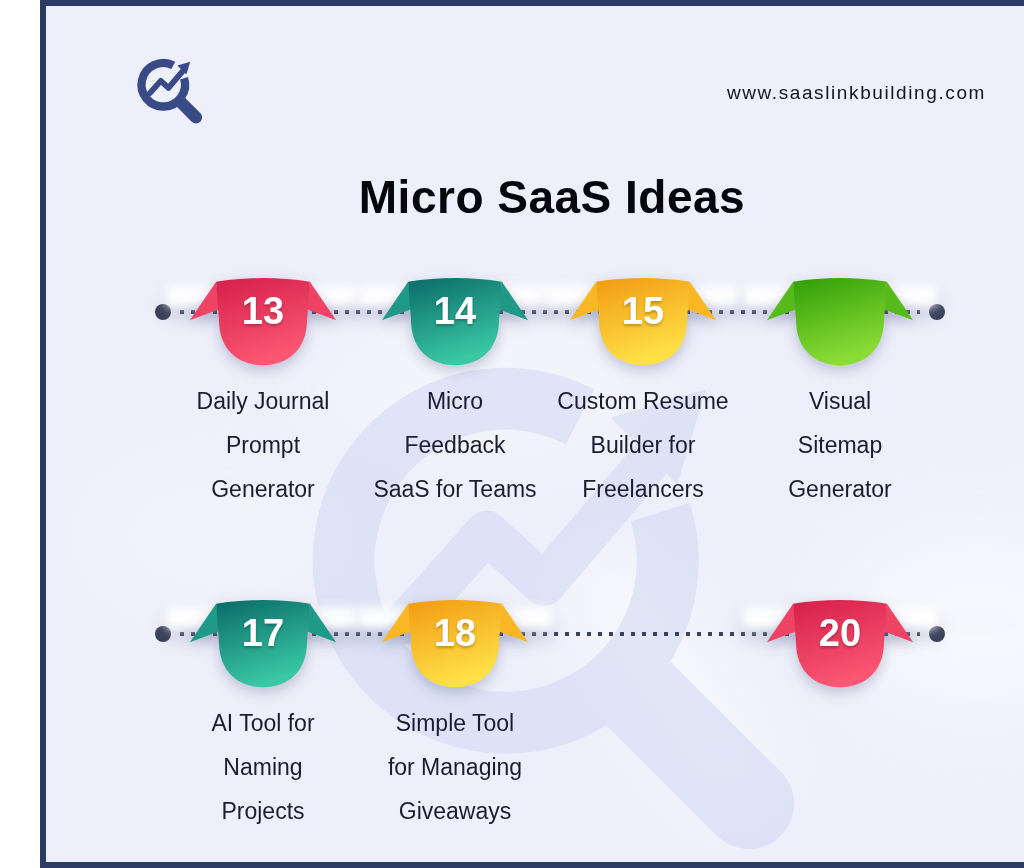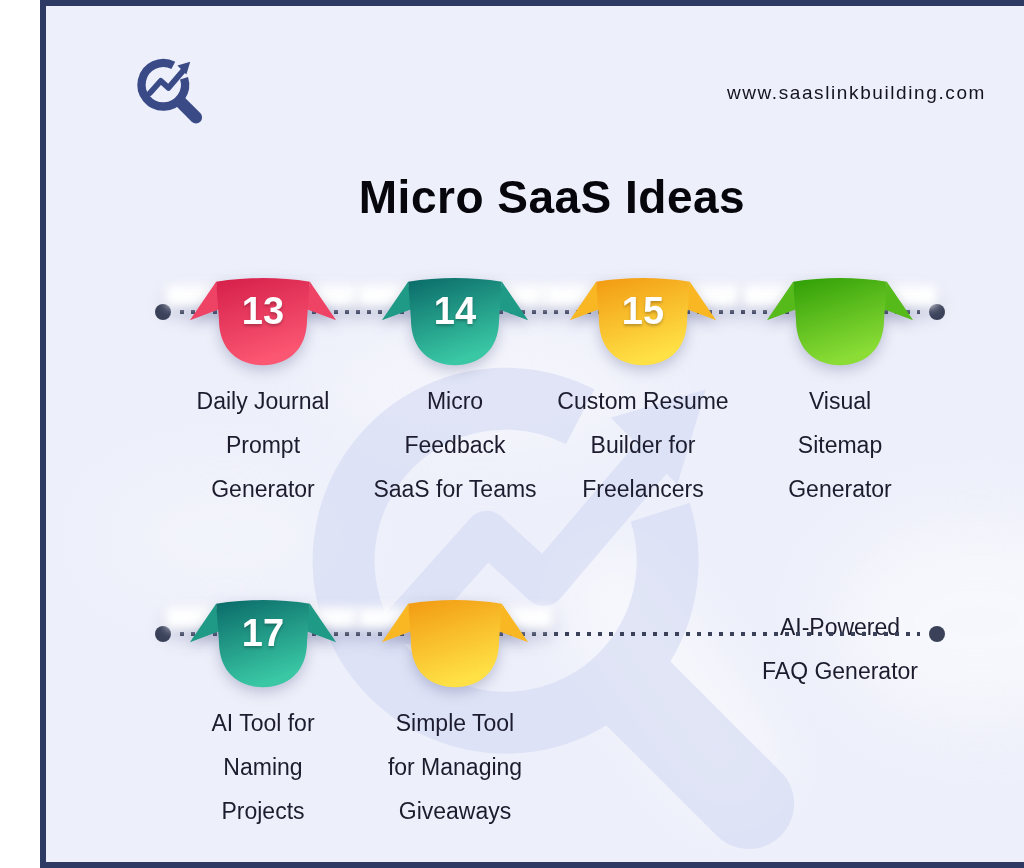--- a/index.html
+++ b/index.html
@@ -195,26 +195,34 @@
     </div>
 
     <div class="idea c2">
       <div class="badge-wrap">
         <div class="glow"></div>
         <svg class="badge-svg" viewBox="0 0 160 100">
           <path class="flap" d="M30 5 L2 46 L34 34 Z" fill="#f9b724"></path>
           <path class="flap" d="M130 5 L158 46 L126 34 Z" fill="#f9b724"></path>
           <path fill="url(#g-orange)" d="M30 5 Q80 -3 130 5 L127 45 C127 78 106 94 80 94 C54 94 33 78 33 45 Z"></path>
         </svg>
+        <div class="bnum">18</div>
       </div>
       <div class="blabel">Simple Tool
 for Managing
 Giveaways</div>
     </div>
 
 
     <div class="idea c4">
-      <div class="blabel">AI-Powered
-FAQ Generator</div>
+      <div class="badge-wrap">
+        <div class="glow"></div>
+        <svg class="badge-svg" viewBox="0 0 160 100">
+          <path class="flap" d="M30 5 L2 46 L34 34 Z" fill="#ee4365"></path>
+          <path class="flap" d="M130 5 L158 46 L126 34 Z" fill="#ee4365"></path>
+          <path fill="url(#g-red)" d="M30 5 Q80 -3 130 5 L127 45 C127 78 106 94 80 94 C54 94 33 78 33 45 Z"></path>
+        </svg>
+        <div class="bnum">20</div>
+      </div>
     </div>
   </div>
 
 </div>
 
 </body></html>

